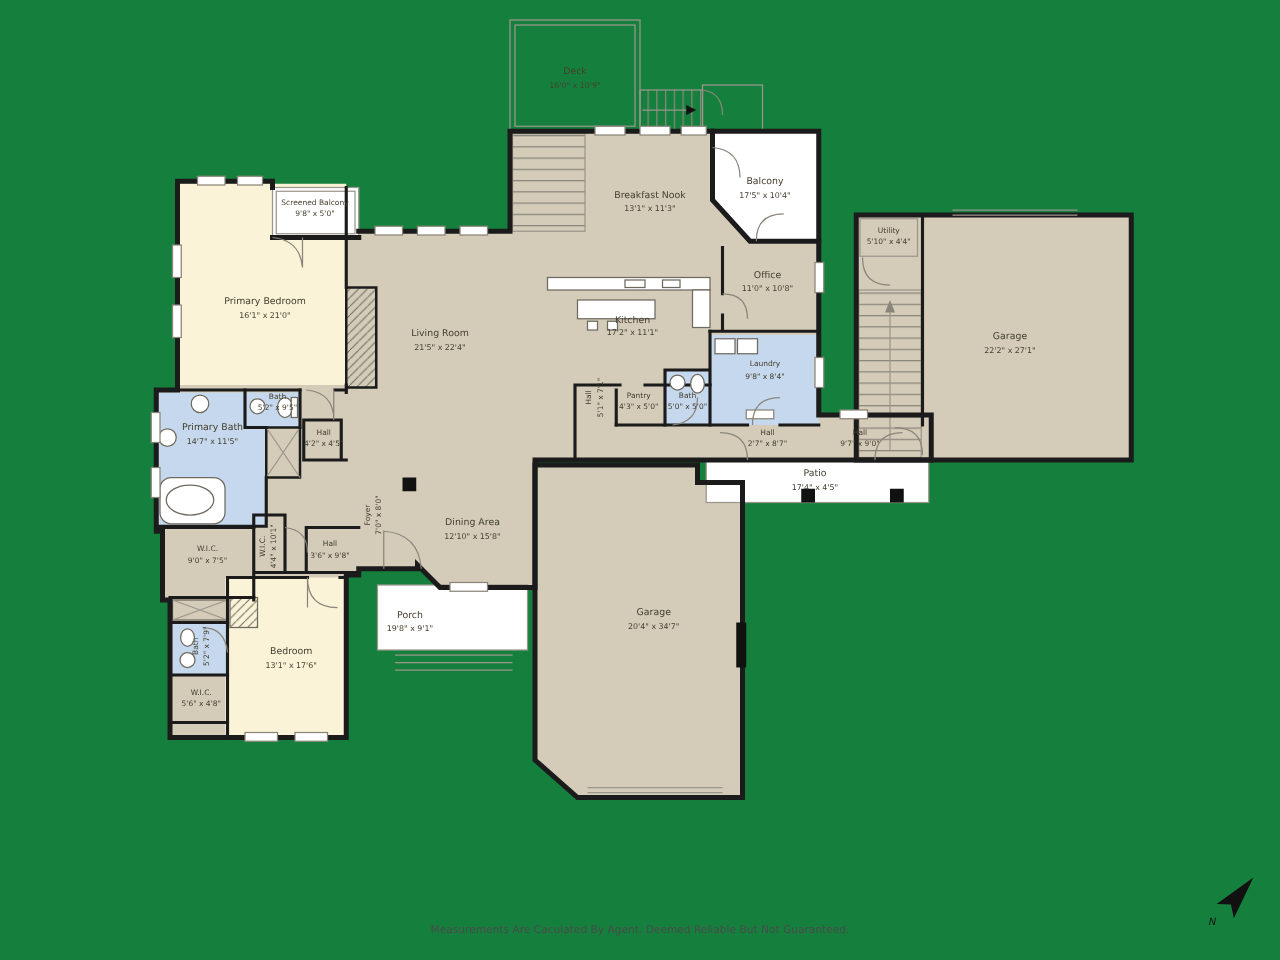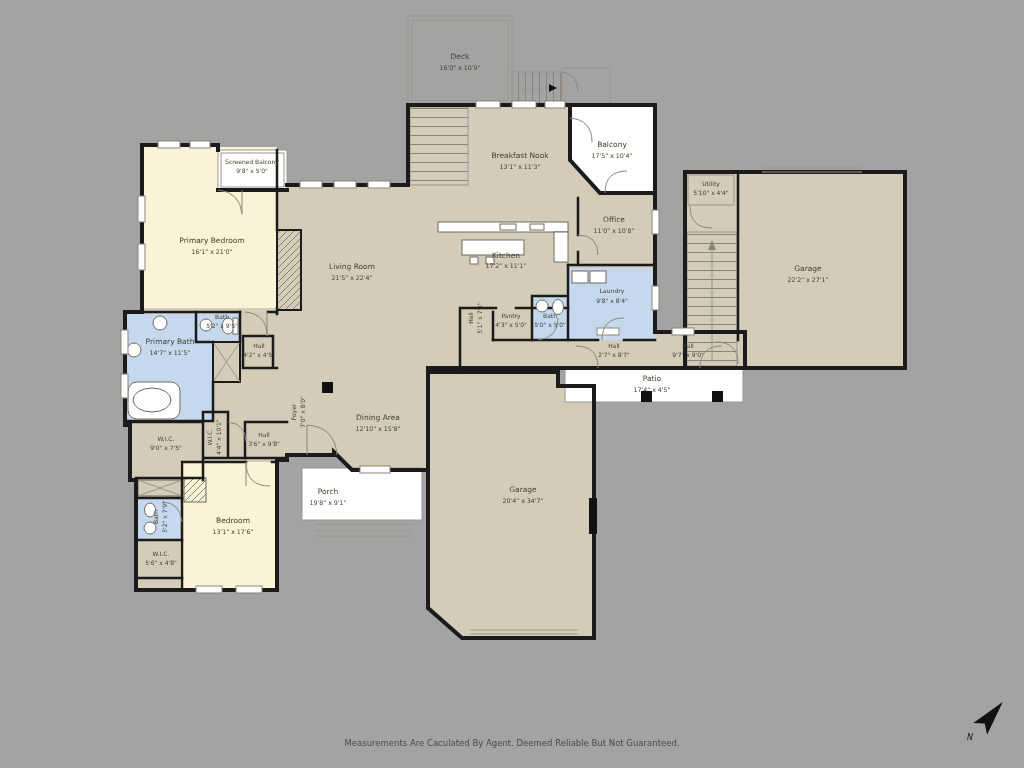--- a/index.html
+++ b/index.html
@@ -1,16 +1,16 @@
 <!DOCTYPE html>
 <html><head>
 <meta charset="utf-8">
 <style>
   html,body{margin:0;padding:0;background:#ffffff;}
-  .stage{position:relative;width:1024px;height:768px;background:#a3a3a3;overflow:hidden;}
+  .stage{position:relative;width:1024px;height:768px;background:#15803d;overflow:hidden;}
   svg{display:block;font-family:"DejaVu Sans",sans-serif;}
   .wall{stroke:#1b1b1b;stroke-width:4;fill:none;stroke-linecap:square;}
   .iwall{stroke:#1b1b1b;stroke-width:2.5;fill:none;stroke-linecap:square;}
   .thin{stroke:#9b968c;stroke-width:1;fill:none;}
   .thinf{stroke:#9b968c;stroke-width:1;fill:#ffffff;}
   .fix{stroke:#6f6a60;stroke-width:1;fill:#ffffff;}
   .arc{stroke:#8a857b;stroke-width:1;fill:none;}
   .win{fill:#ffffff;stroke:#8a8578;stroke-width:1;}
   .post{fill:#111111;}
   .lbl{font-size:7.5px;fill:#45402f;text-anchor:middle;}

